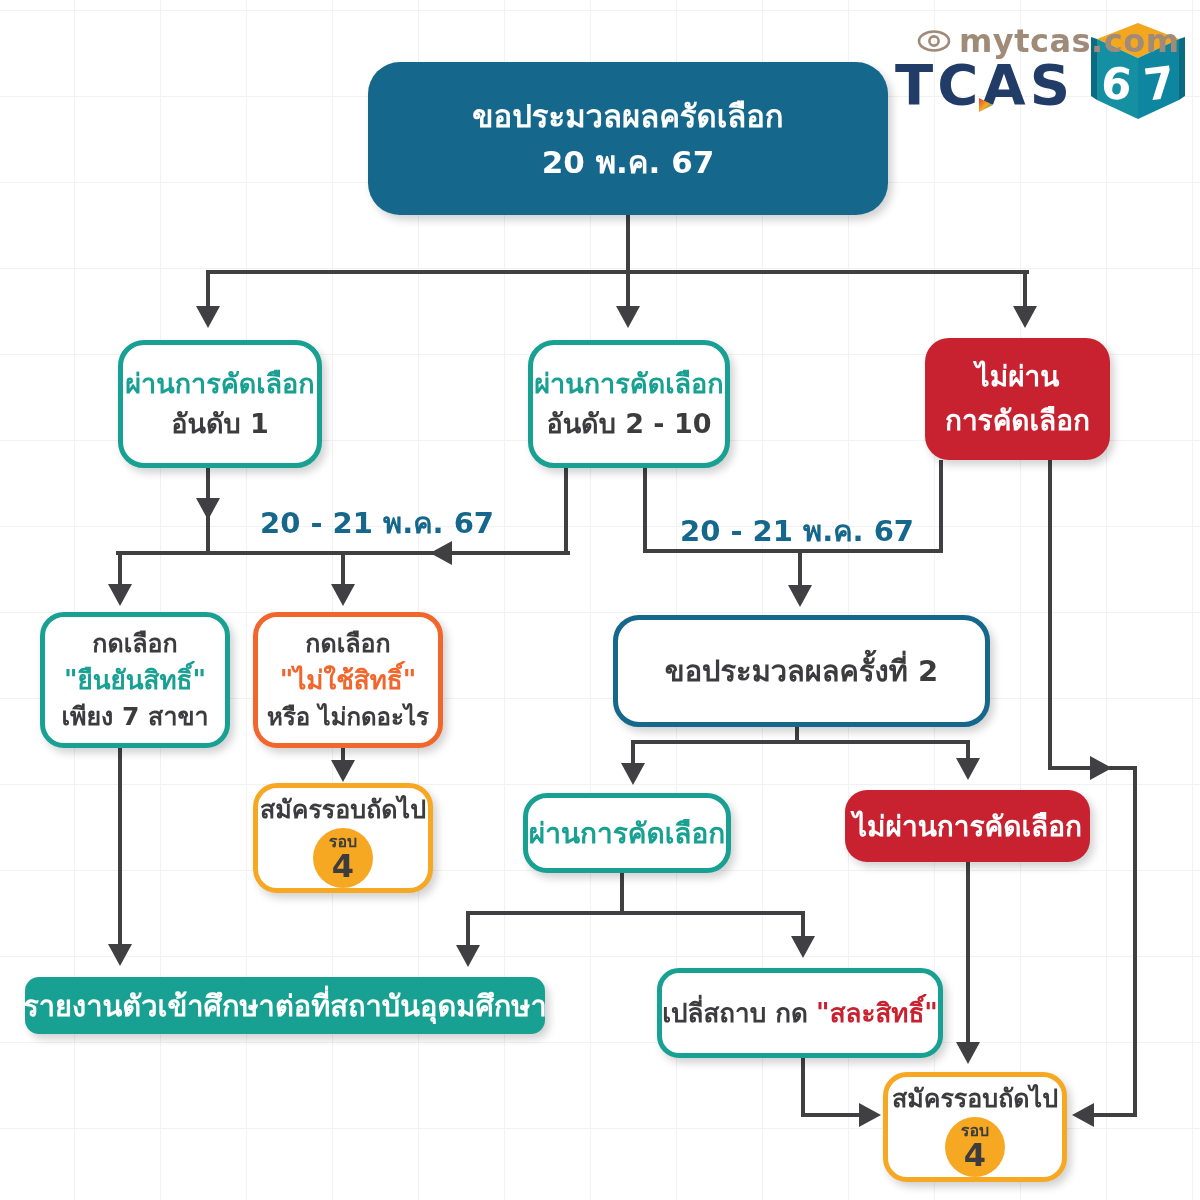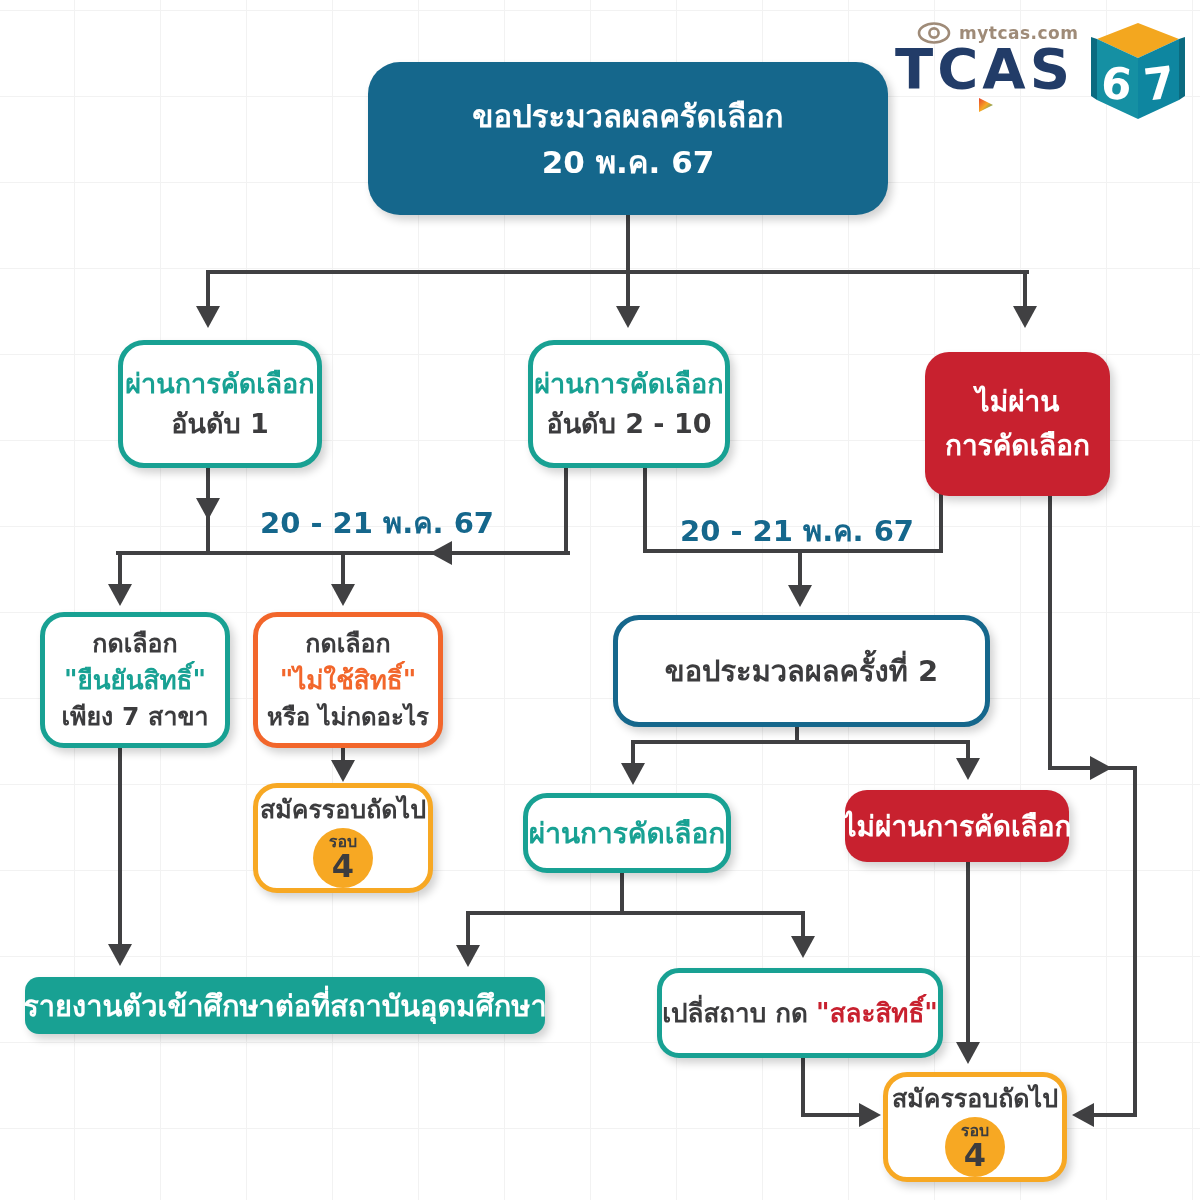--- a/index.html
+++ b/index.html
@@ -35,21 +35,21 @@
   .t-red{color:#c8212f;font-weight:bold;}
   .t-blue{color:var(--blue);font-weight:bold;}
   .nowrap{white-space:nowrap;}
   .date{position:absolute;color:var(--blue);font-weight:bold;font-size:29px;text-align:center;z-index:2;}
   .underl{text-decoration:underline;text-decoration-thickness:3px;text-underline-offset:6px;}
   .badge{width:60px;height:60px;border-radius:50%;background:var(--amber);display:flex;flex-direction:column;align-items:center;justify-content:center;margin-top:2px;}
   .badge .bl{font-size:16px;font-weight:bold;color:var(--dark);line-height:1;}
   .badge .bn{font-size:32px;font-weight:bold;color:var(--dark);line-height:1;}
   .logo{position:absolute;left:895px;top:22px;width:300px;height:110px;z-index:3;}
   .logo-top{display:flex;align-items:center;gap:8px;margin-left:22px;}
-  .logo-site{color:var(--tan);font-size:17px;font-weight:bold;letter-spacing:.5px;}
+  .logo-site{color:var(--tan);font-size:32px;font-weight:bold;letter-spacing:.5px;}
   .logo-brand{color:var(--navy);font-size:56px;font-weight:800;letter-spacing:4px;line-height:1.05;margin-top:-4px;}
   .c-mark{position:absolute;left:84px;top:76px;width:14px;height:14px;background:linear-gradient(135deg,#e8432e 0%,var(--amber) 50%,var(--teal) 100%);clip-path:polygon(0 0,100% 50%,0 100%);}
   .book{position:absolute;left:1088px;top:20px;width:100px;height:102px;}
 </style>
 </head>
 <body>
 
 <div id="canvas">
 
   <div class="logo">
@@ -134,21 +134,21 @@
   </div>
 
   <div class="box b-teal" style="left:118px;top:340px;width:194px;height:118px;">
     <div class="t-teal nowrap" style="font-size:27px;line-height:40px;">ผ่านการคัดเลือก</div>
     <div class="t-dark nowrap" style="font-size:27px;line-height:40px;">อันดับ 1</div>
   </div>
   <div class="box b-teal" style="left:528px;top:340px;width:192px;height:118px;">
     <div class="t-teal nowrap" style="font-size:27px;line-height:40px;">ผ่านการคัดเลือก</div>
     <div class="t-dark nowrap" style="font-size:27px;line-height:40px;">อันดับ 2 - 10</div>
   </div>
-  <div class="box fill-red" style="left:925px;top:352px;width:185px;height:144px;border-radius:24px;">
+  <div class="box fill-red" style="left:925px;top:338px;width:185px;height:122px;border-radius:24px;">
     <div class="t-w nowrap" style="font-size:28px;line-height:44px;">ไม่ผ่าน</div>
     <div class="t-w nowrap" style="font-size:28px;line-height:44px;">การคัดเลือก</div>
   </div>
 
   <div class="date nowrap" style="left:260px;top:500px;width:230px;">20 - 21 พ.ค. 67</div>
   <div class="date nowrap" style="left:680px;top:508px;width:220px;">20 - 21 พ.ค. 67</div>
 
   <div class="box b-teal" style="left:40px;top:612px;width:180px;height:126px;border-radius:24px;">
     <div class="t-dark nowrap" style="font-size:25px;line-height:36px;">กดเลือก</div>
     <div class="t-teal nowrap" style="font-size:26px;line-height:37px;">"ยืนยันสิทธิ์"</div>
@@ -168,21 +168,21 @@
     <div class="t-dark nowrap" style="font-size:25px;line-height:32px;">สมัครรอบถัดไป</div>
     <div class="badge">
       <div class="bl">รอบ</div>
       <div class="bn">4</div>
     </div>
   </div>
 
   <div class="box b-teal" style="left:523px;top:793px;width:198px;height:70px;border-radius:24px;">
     <div class="t-teal nowrap" style="font-size:28px;">ผ่านการคัดเลือก</div>
   </div>
-  <div class="box fill-red" style="left:845px;top:790px;width:224px;height:72px;border-radius:22px;">
+  <div class="box fill-red" style="left:845px;top:790px;width:245px;height:72px;border-radius:22px;">
     <div class="t-w nowrap" style="font-size:28px;">ไม่ผ่านการคัดเลือก</div>
   </div>
 
   <div class="box fill-teal" style="left:25px;top:977px;width:520px;height:57px;border-radius:14px;">
     <div class="t-w nowrap" style="font-size:29px;">รายงานตัวเข้าศึกษาต่อที่สถาบันอุดมศึกษา</div>
   </div>
 
   <div class="box b-teal" style="left:657px;top:968px;width:276px;height:80px;border-radius:22px;">
     <div class="nowrap" style="font-size:26px;line-height:36px;">
       <span class="t-dark">เปลี่สถาบ กด</span>

